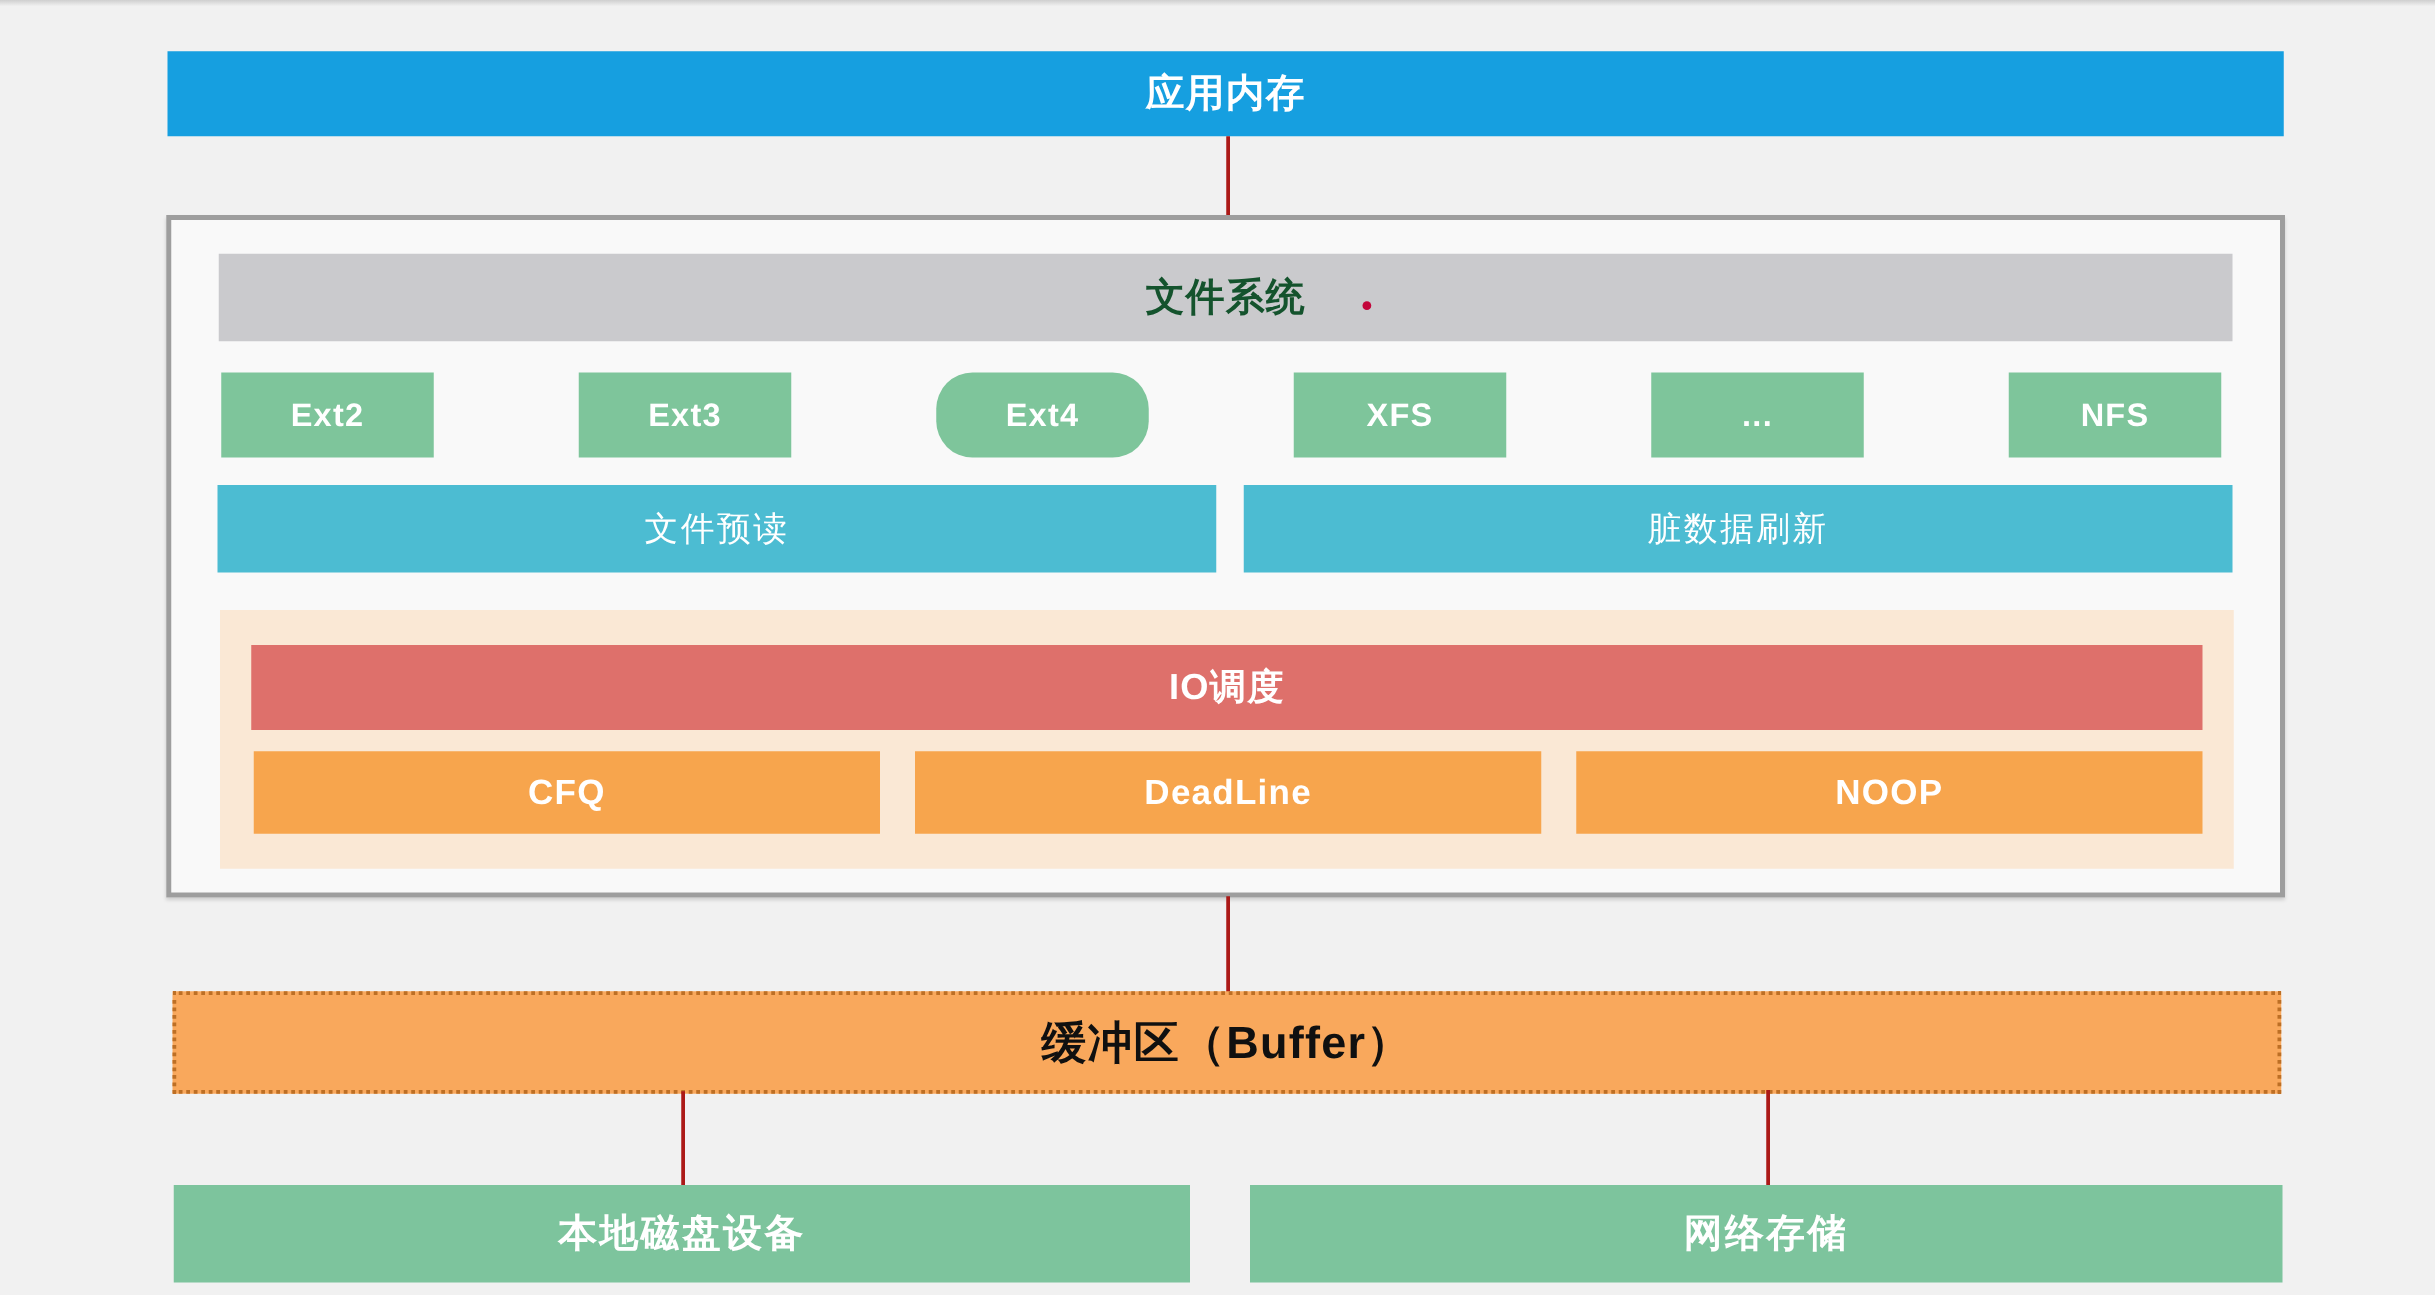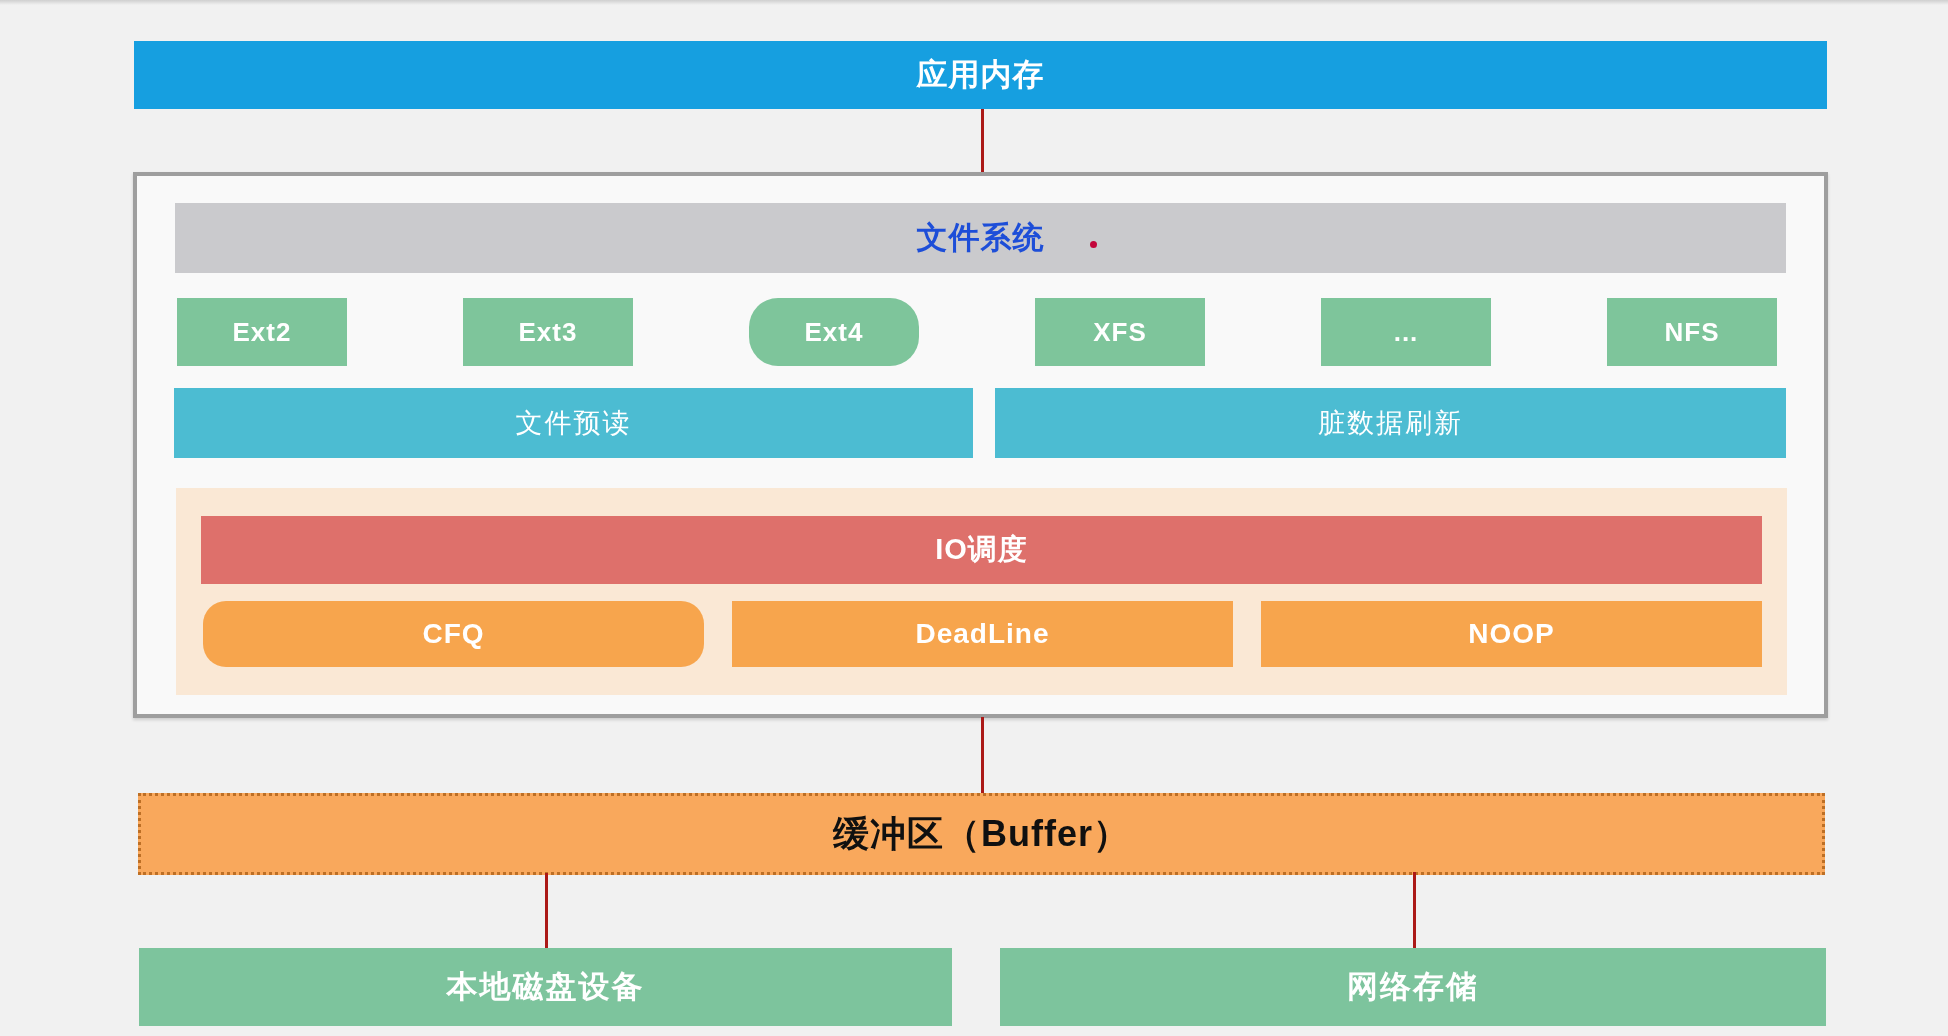--- a/index.html
+++ b/index.html
@@ -24,21 +24,21 @@
   .conn-1{left:981px;top:109px;height:64px;}
   .conn-2{left:981px;top:717px;height:77px;}
   .conn-3{left:545px;top:873px;height:76px;}
   .conn-4{left:1413px;top:872px;height:81px;}
   
   .fs-box{
     left:133px;top:172px;width:1695px;height:546px;
     background:#f9f9f9;border:4px solid #9e9e9e;
     box-shadow:0 2px 3px rgba(0,0,0,0.15);
   }
-  .fs-header{left:175px;top:203px;width:1611px;height:70px;color:#1d4ed8;font-size:31px;}
+  .fs-header{left:175px;top:203px;width:1611px;height:70px;color:#14532d;font-size:31px;}
   .laser-dot{left:1090px;top:241px;width:7px;height:7px;border-radius:50%;background:#c3063b;}
   .fs-type{top:298px;width:170px;height:68px;font-size:26px;}
   .fs-type-0{left:177px;} .fs-type-1{left:463px;} .fs-type-2{left:749px;}
   .fs-type-3{left:1035px;} .fs-type-4{left:1321px;} .fs-type-5{left:1607px;}
   .feature{top:388px;height:70px;font-size:27px;font-weight:400;letter-spacing:2px;}
   .feature-readahead{left:174px;width:799px;}
   .feature-dirtyflush{left:995px;width:791px;}
   .io-sched-box{left:176px;top:488px;width:1611px;height:207px;}
   .io-sched-header{left:201px;top:516px;width:1561px;height:68px;font-size:29px;}
   .scheduler{top:601px;width:501px;height:66px;font-size:28px;}
@@ -73,21 +73,21 @@
   <div class="abs bar fs-type fs-type-2" style="background-color: rgb(126, 197, 155); border-radius: 29px;">Ext4</div>
   <div class="abs bar fs-type fs-type-3" style="background-color: rgb(126, 197, 155);">XFS</div>
   <div class="abs bar fs-type fs-type-4" style="background-color: rgb(126, 197, 155);">...</div>
   <div class="abs bar fs-type fs-type-5" style="background-color: rgb(126, 197, 155);">NFS</div>
 
   <div class="abs bar feature feature-readahead" style="background-color: rgb(76, 188, 210);">文件预读</div>
   <div class="abs bar feature feature-dirtyflush" style="background-color: rgb(76, 188, 210);">脏数据刷新</div>
 
   <div class="abs io-sched-box" style="background-color: rgb(250, 232, 213);"></div>
   <div class="abs bar io-sched-header" style="background-color: rgb(222, 112, 107);">IO调度</div>
-  <div class="abs bar scheduler scheduler-0" style="background-color: rgb(247, 165, 77); border-radius: 23px;">CFQ</div>
+  <div class="abs bar scheduler scheduler-0" style="background-color: rgb(247, 165, 77);">CFQ</div>
   <div class="abs bar scheduler scheduler-1" style="background-color: rgb(247, 165, 77);">DeadLine</div>
   <div class="abs bar scheduler scheduler-2" style="background-color: rgb(247, 165, 77);">NOOP</div>
 
   <div class="abs connector conn-2" style="background-color: rgb(171, 25, 23);"></div>
 
   <div class="abs bar buffer" style="background-color: rgb(249, 168, 92);">缓冲区（Buffer）</div>
 
   <div class="abs connector conn-3" style="background-color: rgb(171, 25, 23);"></div>
   <div class="abs connector conn-4" style="background-color: rgb(171, 25, 23);"></div>
 

